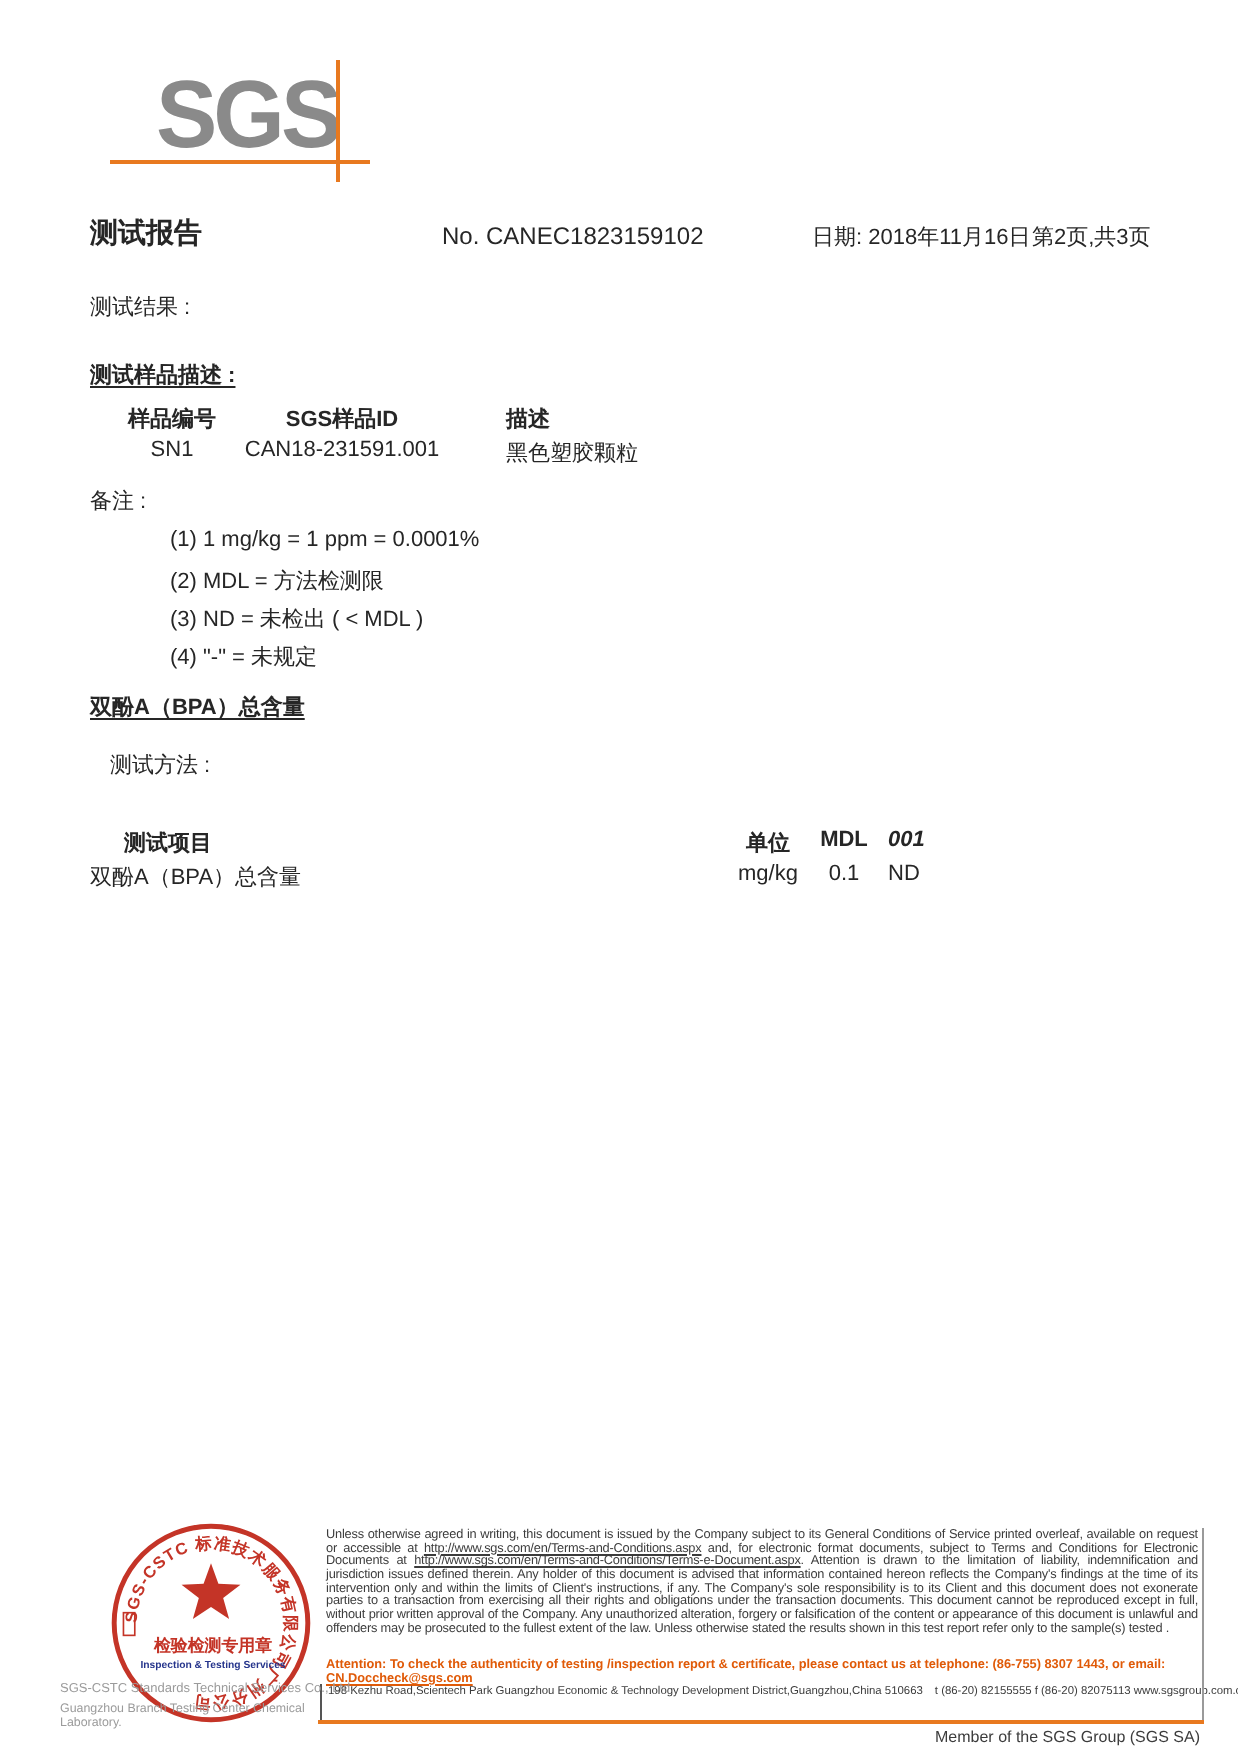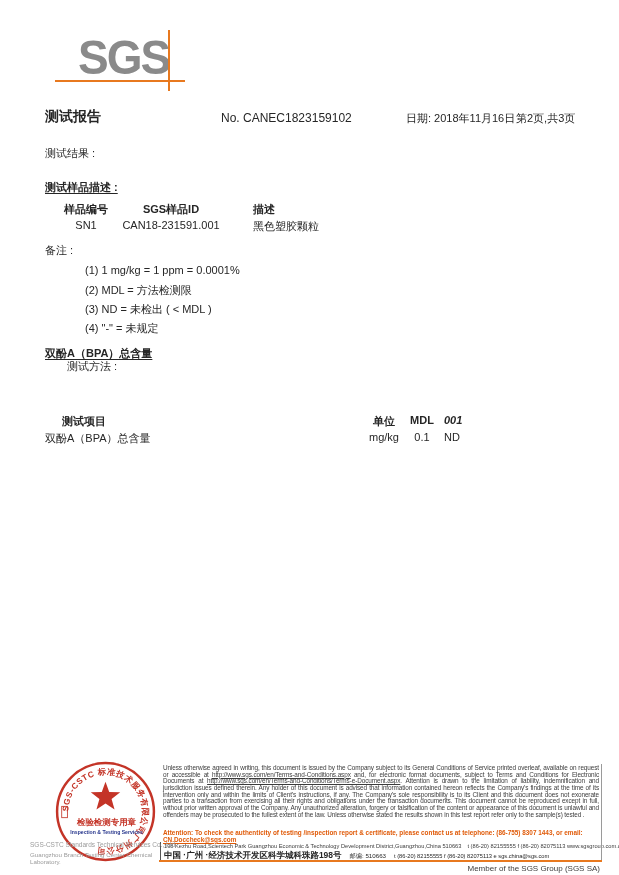--- a/index.html
+++ b/index.html
@@ -28,21 +28,21 @@
   .col1 { left:55px; width:62px; text-align:center; }
   .col2 { left:118px; width:106px; text-align:center; }
   .col3 { left:253px; }
   .srow-h { top:202px; }
   .srow-v { top:219px; }
 
   .notes-label { left:45px; top:243px; }
   .note { left:85px; }
 
   .bpa-title { left:45px; top:346px; }
-  .method-label { left:55px; top:359px;margin-left:12px; }
+  .method-label { left:55px; top:375px; }
   .method-text { left:124px; top:371px; width:464px; line-height:19px; }
 
   .rcol-item-h { left:62px; }
   .rcol-item { left:45px; }
   .rcol-unit { left:362px; width:44px; text-align:center; }
   .rcol-mdl { left:404px; width:36px; text-align:center; }
   .rcol-001 { left:444px; width:36px; text-align:left; }
   .rrow-h { top:414px; }
   .rrow-v { top:431px; }
   .uhead { text-underline-offset:2px; }
@@ -121,24 +121,19 @@
   <div class="abs company-line2">Guangzhou Branch Testing Center Chemical Laboratory.</div>
 
   <div class="abs legal"><span>Unless otherwise agreed in writing, this document is issued by the Company subject to its General Conditions of Service printed overleaf, available on request or accessible at </span><span class="u">http://www.sgs.com/en/Terms-and-Conditions.aspx</span><span> and, for electronic format documents, subject to Terms and Conditions for Electronic Documents at </span><span class="u">http://www.sgs.com/en/Terms-and-Conditions/Terms-e-Document.aspx</span><span>. Attention is drawn to the limitation of liability, indemnification and jurisdiction issues defined therein. Any holder of this document is advised that information contained hereon reflects the Company's findings at the time of its intervention only and within the limits of Client's instructions, if any. The Company's sole responsibility is to its Client and this document does not exonerate parties to a transaction from exercising all their rights and obligations under the transaction documents. This document cannot be reproduced except in full, without prior written approval of the Company. Any unauthorized alteration, forgery or falsification of the content or appearance of this document is unlawful and offenders may be prosecuted to the fullest extent of the law. Unless otherwise stated the results shown in this test report refer only to the sample(s) tested .</span></div>
 
   <div class="abs attention"><span>Attention: To check the authenticity of testing /inspection report &amp; certificate, please contact us at telephone: (86-755) 8307 1443, or email: </span><span class="u">CN.Doccheck@sgs.com</span></div>
 
   <div class="abs addr1">
     <span>198 Kezhu Road,Scientech Park Guangzhou Economic &amp; Technology Development District,Guangzhou,China 510663</span>
     <span>t (86-20) 82155555   f (86-20) 82075113   www.sgsgroup.com.cn</span>
   </div>
-  <div class="abs addr2">
-    <span class="addr2-cn">中国 ·广州 ·经济技术开发区科学城科珠路198号</span>
-    <span class="addr2-postal">邮编: 510663</span>
-    <span>t (86-20) 82155555   f (86-20) 82075113   e  sgs.china@sgs.com</span>
-  </div>
 
   <div class="abs foot-orange"></div>
   <div class="abs foot-vline-right"></div>
   <div class="abs foot-vline-left"></div>
   <div class="abs member">Member of the SGS Group (SGS SA)</div>
 
 </div>
 
 </body></html>

